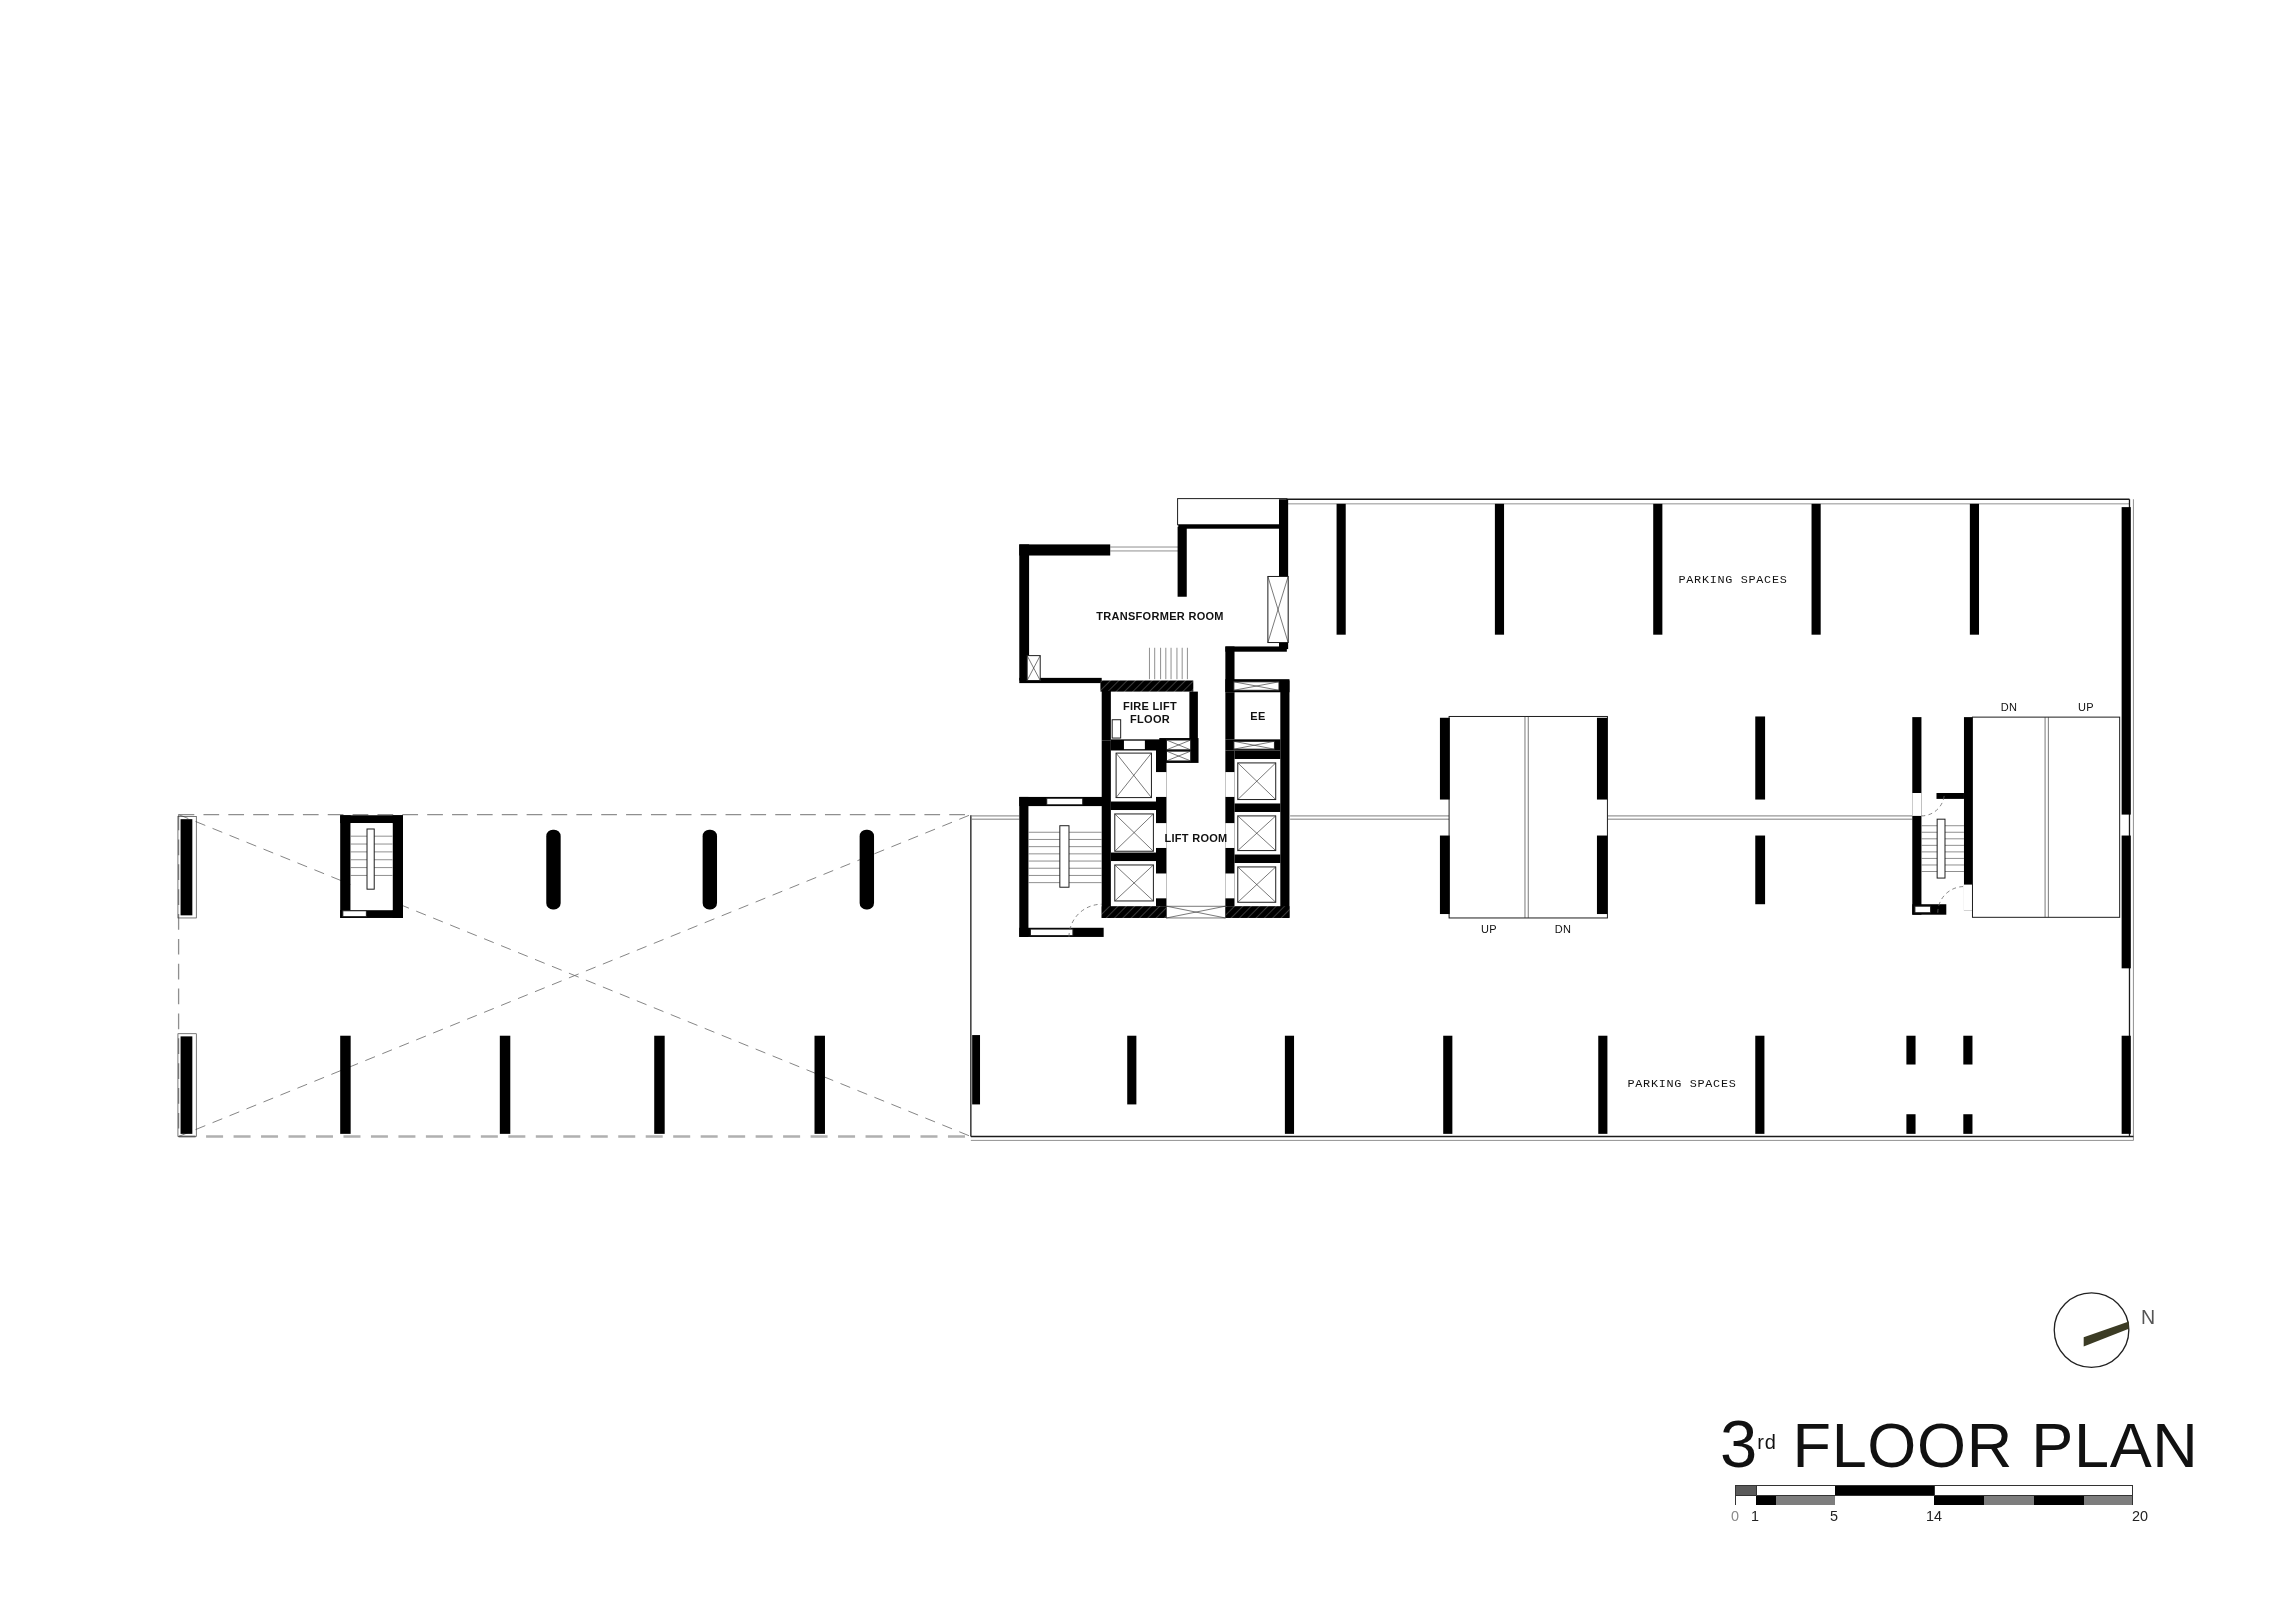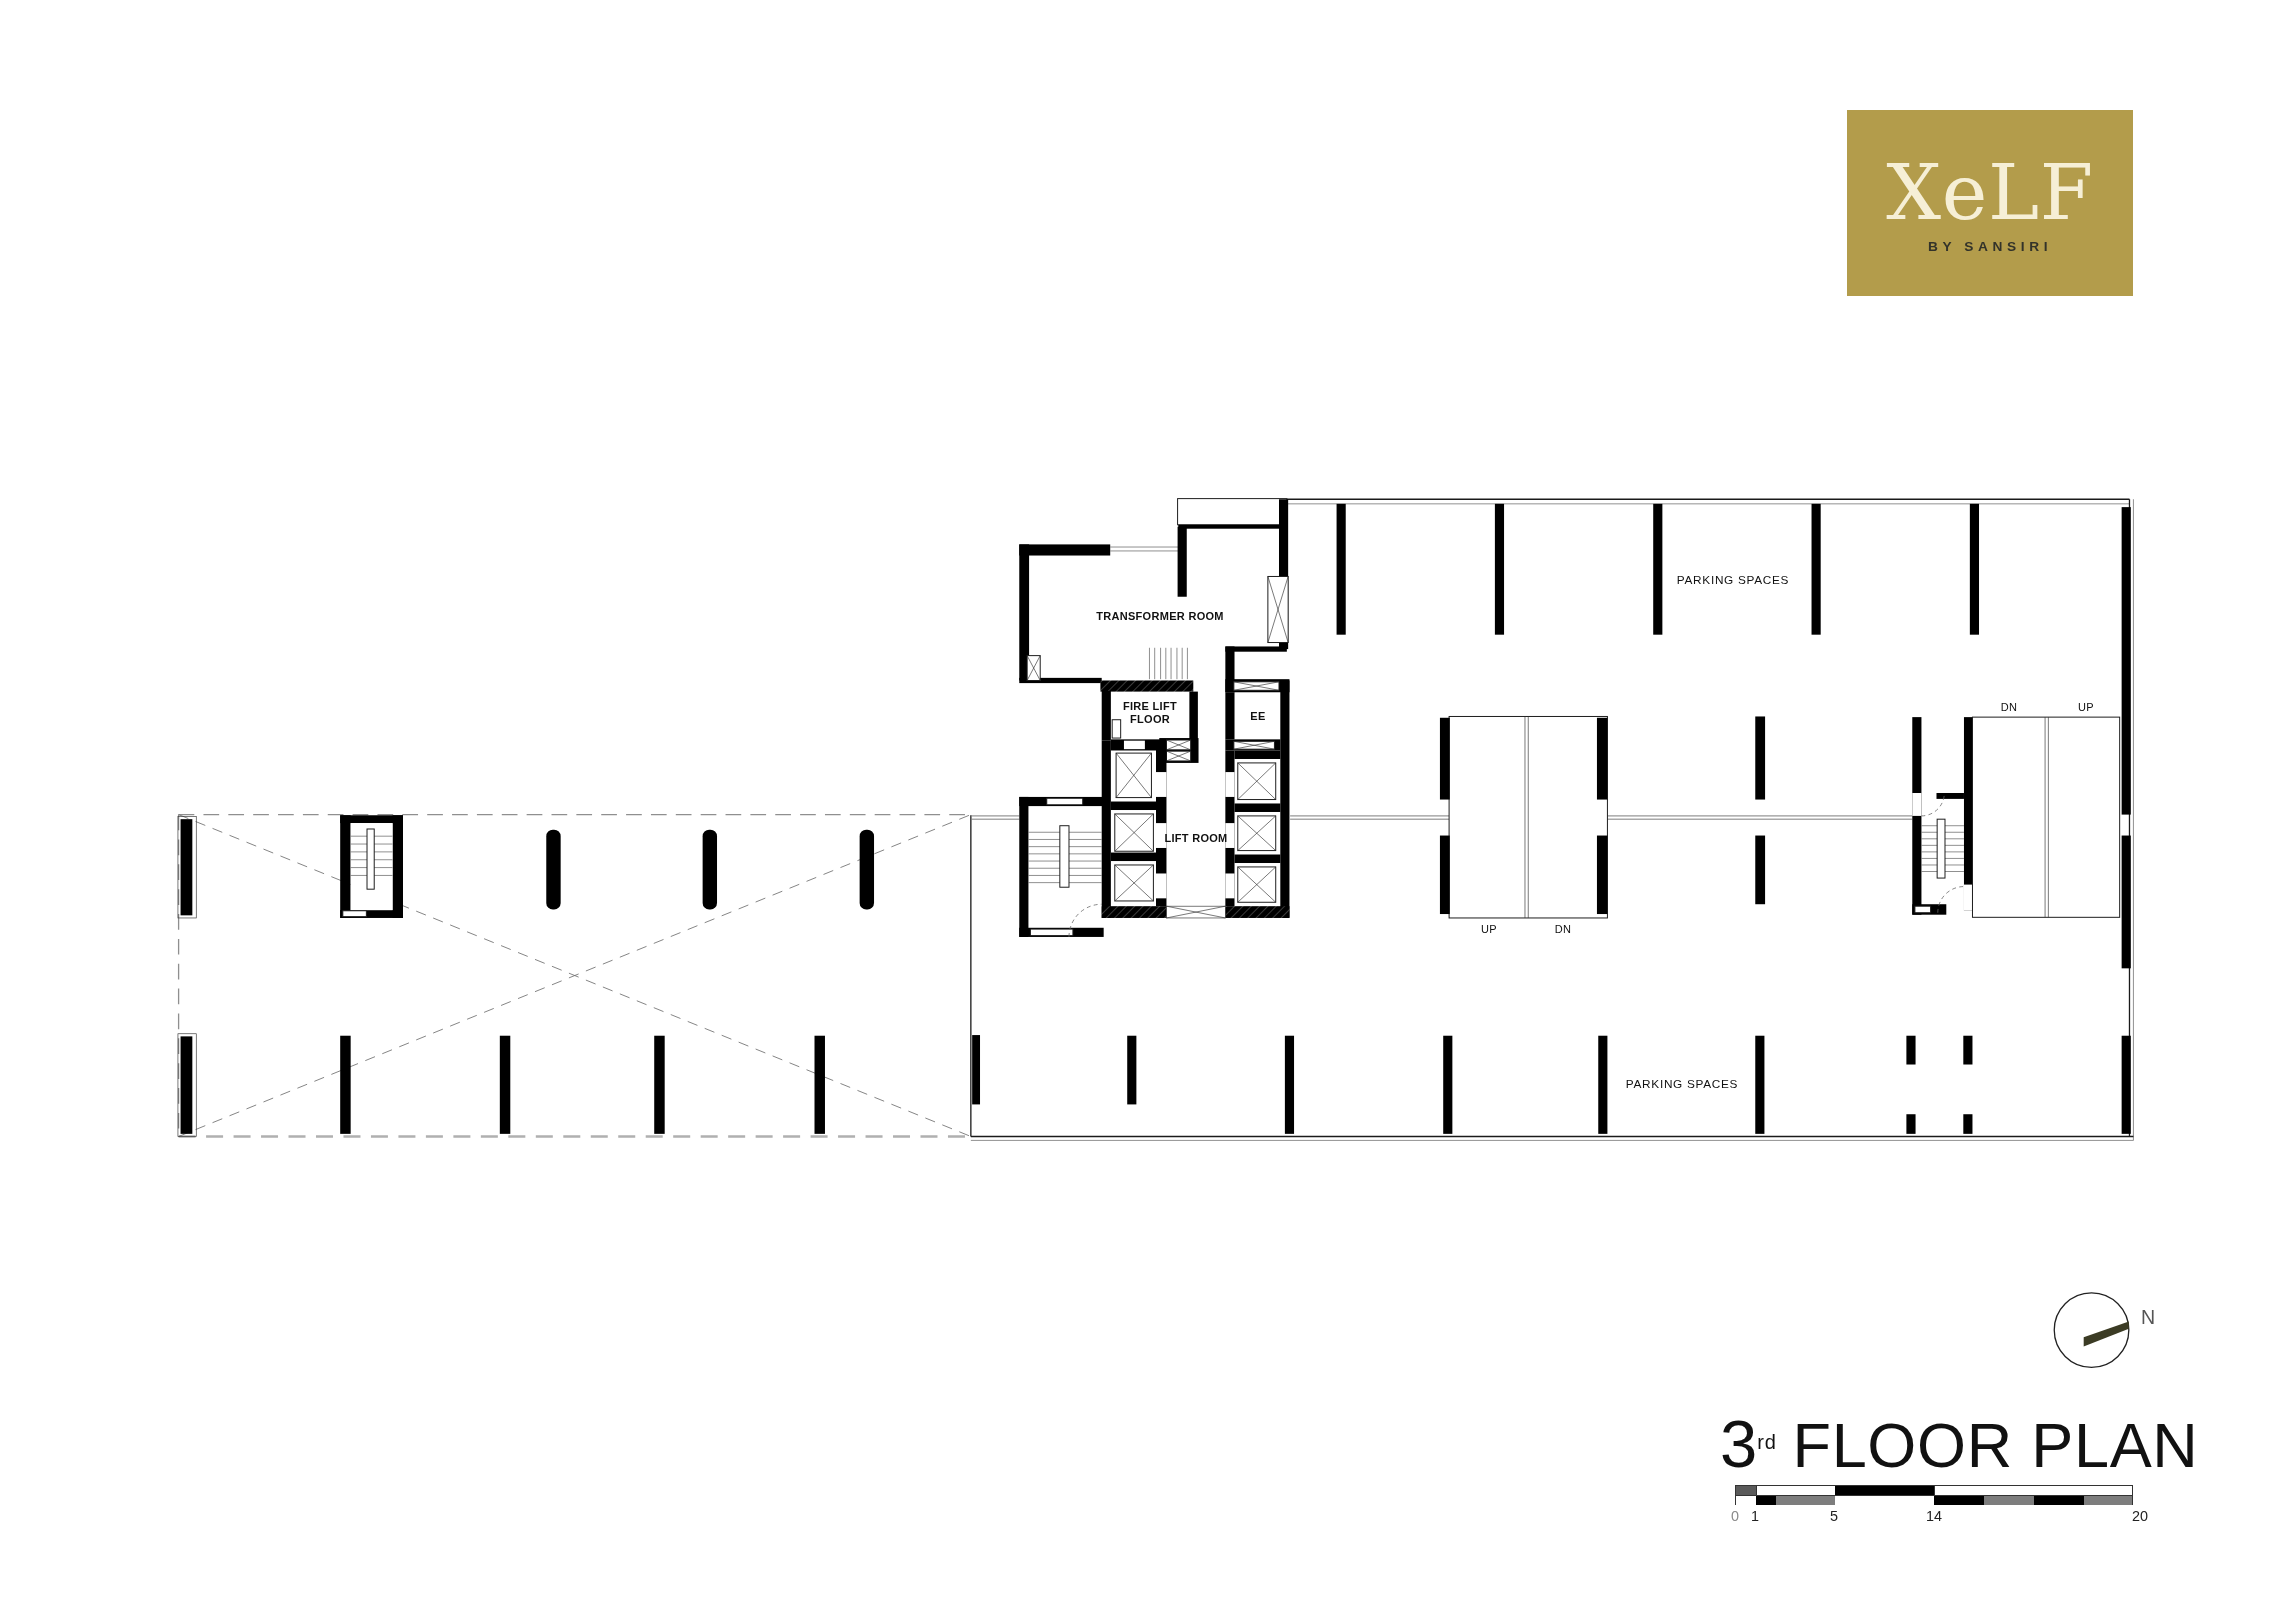--- a/index.html
+++ b/index.html
@@ -12,21 +12,21 @@
   .ln2{stroke:#555;stroke-width:1;fill:none}
   .thin{stroke:#333;stroke-width:1;fill:none}
   .road{stroke:#7a7a7a;stroke-width:1.5;fill:none}
   .dash{stroke:#8f8f8f;stroke-width:2;stroke-dasharray:24 14;fill:none}
   .dashb{stroke:#b0b0b0;stroke-width:4;stroke-dasharray:26 16;fill:none}
   .dashd{stroke:#6f6f6f;stroke-width:1.3;stroke-dasharray:16 12;fill:none}
   .arc{stroke:#666;stroke-width:1.2;stroke-dasharray:6 5;fill:none}
   .tread{stroke:#555;stroke-width:1;fill:none}
   .label{position:absolute;transform:translate(-50%,-50%);color:#111;white-space:nowrap;text-align:center;}
   .room-label{font-size:11px;letter-spacing:0.3px;font-weight:bold;}
-  .area-label{font-size:11.8px;letter-spacing:0.7px;}
+  .area-label{font-size:11.8px;letter-spacing:0.7px;font-family:Liberation Mono, monospace;}
   .ramp-label{font-size:11px;letter-spacing:0.3px;}
   .two-line{line-height:13px;text-align:center;}
   .north-n{font-size:19.6px;color:#555;}
   .logo{position:absolute;left:1847px;top:110px;width:286px;height:186px;display:flex;flex-direction:column;align-items:center;justify-content:center;}
   .logo-word{font-family:"DejaVu Serif",serif;font-size:77px;line-height:72px;letter-spacing:0.7px;margin-top:5.2px;}
   .logo-tag{font-size:13.7px;letter-spacing:4.6px;margin-top:10.5px;font-weight:bold;}
   .titleblock{position:absolute;left:1720px;top:1408px;width:425px;height:72px;white-space:nowrap;color:#111;}
   .t-num{font-size:67px;line-height:72px;vertical-align:baseline;}
   .t-ord{font-size:20px;vertical-align:18.3px;letter-spacing:0.7px;}
   .t-txt{font-size:63px;letter-spacing:0.7px;margin-left:16px;}
@@ -322,24 +322,20 @@
 <div class="label room-label" style="left:1258px;top:716px;">EE</div>
 <div class="label room-label" style="left:1196px;top:838px;">LIFT ROOM</div>
 <div class="label area-label" style="left:1733px;top:580px;">PARKING SPACES</div>
 <div class="label area-label" style="left:1682px;top:1084px;">PARKING SPACES</div>
 <div class="label ramp-label" style="left:1489px;top:929px;">UP</div>
 <div class="label ramp-label" style="left:1563px;top:929px;">DN</div>
 <div class="label ramp-label" style="left:2009px;top:707px;">DN</div>
 <div class="label ramp-label" style="left:2086px;top:707px;">UP</div>
 <div class="label north-n" style="left:2148px;top:1317px;">N</div>
 
-<div class="logo" style="background:#b39c4b;">
-  <div class="logo-word" style="color:#f6efd6;">XeLF</div>
-  <div class="logo-tag" style="color:#33332a;">BY SANSIRI</div>
-</div>
 
 <div class="titleblock">
   <span class="t-num">3</span><span class="t-ord">rd</span><span class="t-txt">FLOOR PLAN</span>
 </div>
 
 <div class="scalebar">
   <div class="sb-row top">
     <div class="sb-seg" style="width:19.6px;background:#5a5a5a;"></div>
     <div class="sb-seg" style="width:80px;background:#fff;border-left:0.7px solid #333;"></div>
     <div class="sb-seg" style="width:99px;background:#000;"></div>

